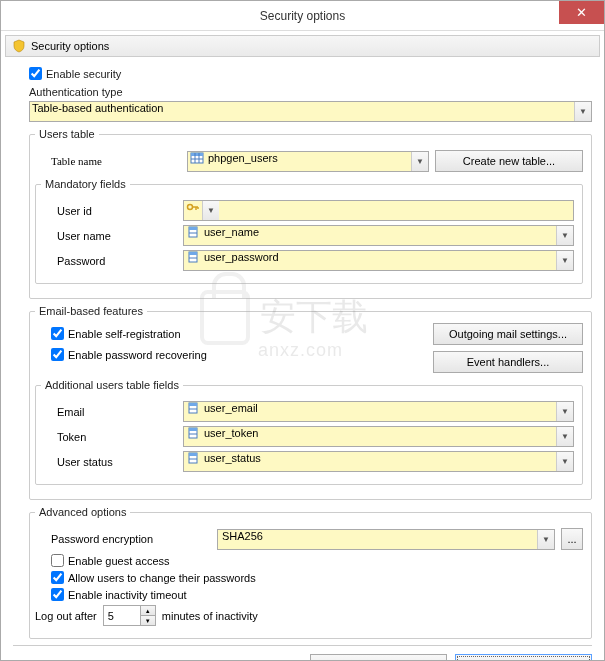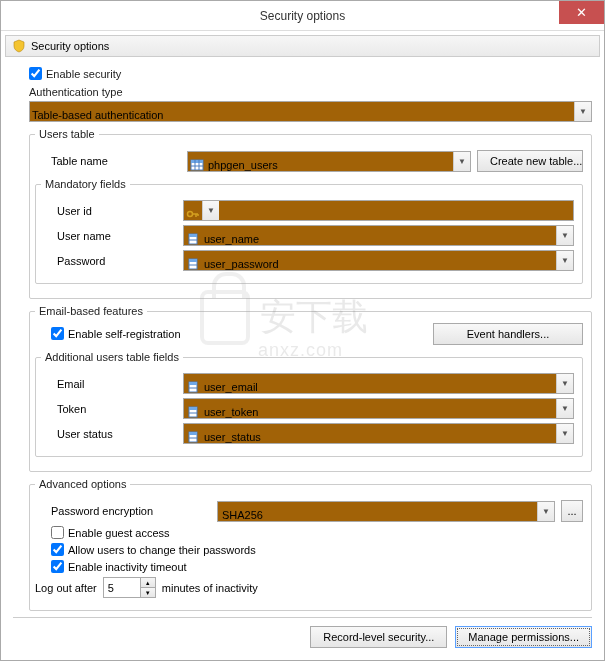--- a/index.html
+++ b/index.html
@@ -11,28 +11,28 @@
 .content { flex: 1; padding: 4px; overflow: auto; }
 .header-bar { background: linear-gradient(#f6f6f6, #eaeaea); border: 1px solid #ccc; padding: 3px 6px; display: flex; align-items: center; gap: 5px; }
 .icon { width: 14px; height: 14px; display: inline-block; }
 .icon-shield { color: #d4a020; }
 .body { padding: 6px 8px 4px 8px; }
 .checkbox-row { display: flex; align-items: center; gap: 4px; margin: 4px 16px; }
 .checkbox-row input[type=checkbox] { width: 13px; height: 13px; }
 .label { color: #222; }
 .indent1 { margin-left: 16px; }
 .indent3 { margin-left: 36px; }
-.select-wrap { display: flex; align-items: flex-end; border: 1px solid #aaa; background: #a16207; height: 21px; }
+.select-wrap { display: flex; align-items: flex-start; border: 1px solid #aaa; background: #fef9c3; height: 21px; }
 .select-wrap .icn { width: 18px; display: flex; align-items: center; justify-content: center; }
 .select-wrap .txt { flex: 1; padding: 0 2px; }
 .select-wrap .arrow { width: 17px; height: 19px; border-left: 1px solid #ccc; background: linear-gradient(#f8f8f8,#e8e8e8); display: flex; align-items: center; justify-content: center; font-size: 8px; color: #555; }
 fieldset { border: 1px solid #ccc; border-radius: 2px; margin: 6px 0; padding: 6px 8px 8px 5px; }
 fieldset legend { padding: 0 4px; color: #222; }
 .row { display: flex; align-items: center; margin: 4px 0; gap: 6px; }
-.row-label { width: 130px; }
+.row-label { width: 130px; font-family: Liberation Serif, serif; }
 .row-label-sm { width: 120px; }
 .row-field { flex: 1; }
 .btn { height: 22px; border: 1px solid #aaa; background: linear-gradient(#f8f8f8,#e6e6e6); padding: 0 12px; cursor: pointer; white-space: nowrap; }
 .btn-focus { border: 1px solid #5aa0ff; outline: 1px dotted #666; outline-offset: -3px; }
 .btn-small { width: 22px; padding: 0; text-align: center; }
 .right-btns { display: flex; flex-direction: column; gap: 6px; }
 .footer-btns { display: flex; justify-content: flex-end; gap: 8px; padding: 8px 0 2px 0; border-top: 1px solid #ccc; margin-top: 6px; }
 .spinner { display: inline-flex; border: 1px solid #aaa; height: 21px; }
 .spinner input { width: 36px; border: none; padding: 0 4px; text-align: left; }
 .spinner .sp-btns { display: flex; flex-direction: column; width: 15px; border-left: 1px solid #aaa; }
@@ -87,21 +87,21 @@
                   <rect x="1" y="1" width="12" height="10" fill="#fff" stroke="#4a7dbf"></rect>
                   <rect x="1" y="1" width="12" height="3" fill="#6fa8e8"></rect>
                   <line x1="5" y1="1" x2="5" y2="11" stroke="#4a7dbf"></line>
                   <line x1="9" y1="1" x2="9" y2="11" stroke="#4a7dbf"></line>
                   <line x1="1" y1="7" x2="13" y2="7" stroke="#4a7dbf"></line>
                 </svg>
             </span>
             <span class="txt">phpgen_users</span>
             <span class="arrow">▼</span>
           </div>
-          <button class="btn" style="width:106px">Create new table...</button>
+          <button class="btn" style="width:148px">Create new table...</button>
         </div>
 
         <fieldset>
           <legend>Mandatory fields</legend>
           <div class="row">
             <div class="row-label-sm indent1">User id</div>
             <div class="select-wrap row-field">
               <span class="icn">
                 <svg width="14" height="12">
                     <circle cx="4" cy="6" r="2.5" fill="none" stroke="#d4a020" stroke-width="1.5"></circle>
@@ -145,22 +145,27 @@
       </fieldset>
 
       <fieldset class="indent1">
         <legend>Email-based features</legend>
         <div style="display:flex; ">
           <div style="flex:1">
             <div class="checkbox-row indent1">
               <input type="checkbox" checked="" style="">
               <span>Enable self-registration</span>
             </div>
+            <div class="checkbox-row indent1" style="margin-top:8px">
+              <input type="checkbox" checked="" style="">
+              <span>Enable password recovering</span>
+            </div>
           </div>
           <div class="right-btns" style="width:150px">
+            <button class="btn">Outgoing mail settings...</button>
             <button class="btn">Event handlers...</button>
           </div>
         </div>
 
         <fieldset>
           <legend>Additional users table fields</legend>
           <div class="row">
             <div class="row-label-sm indent1">Email</div>
             <div class="select-wrap row-field">
               <span class="icn">

